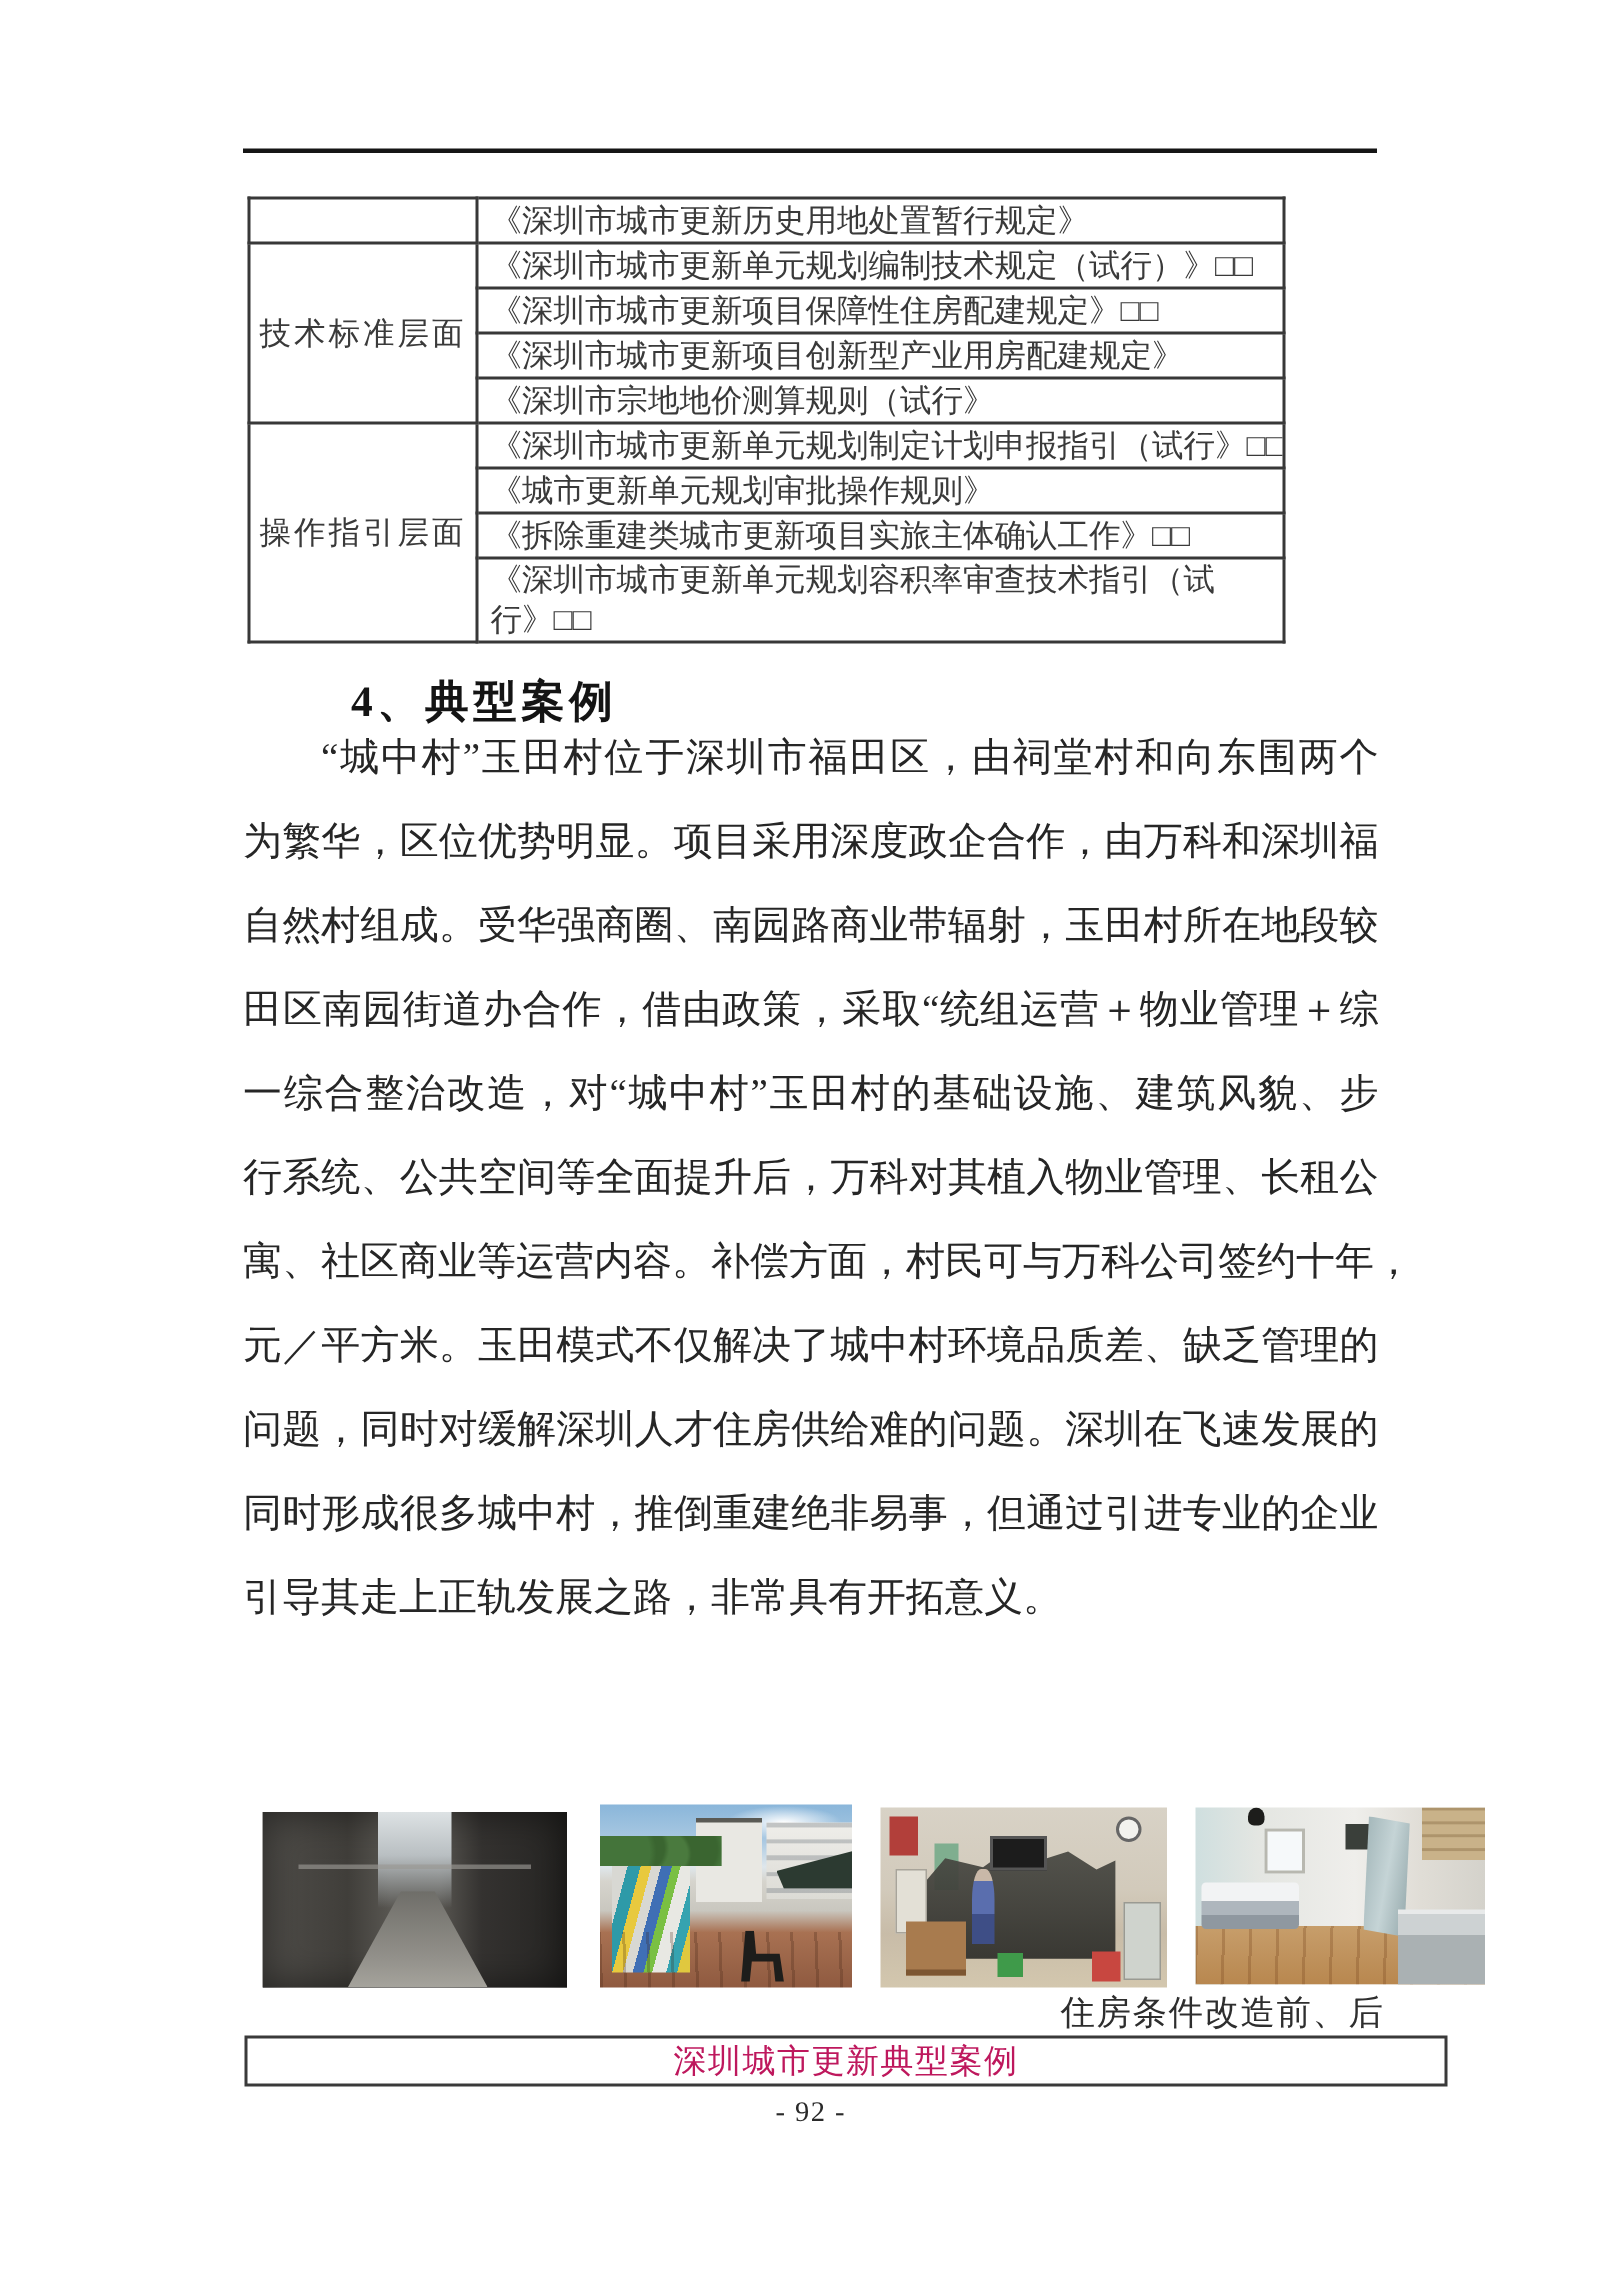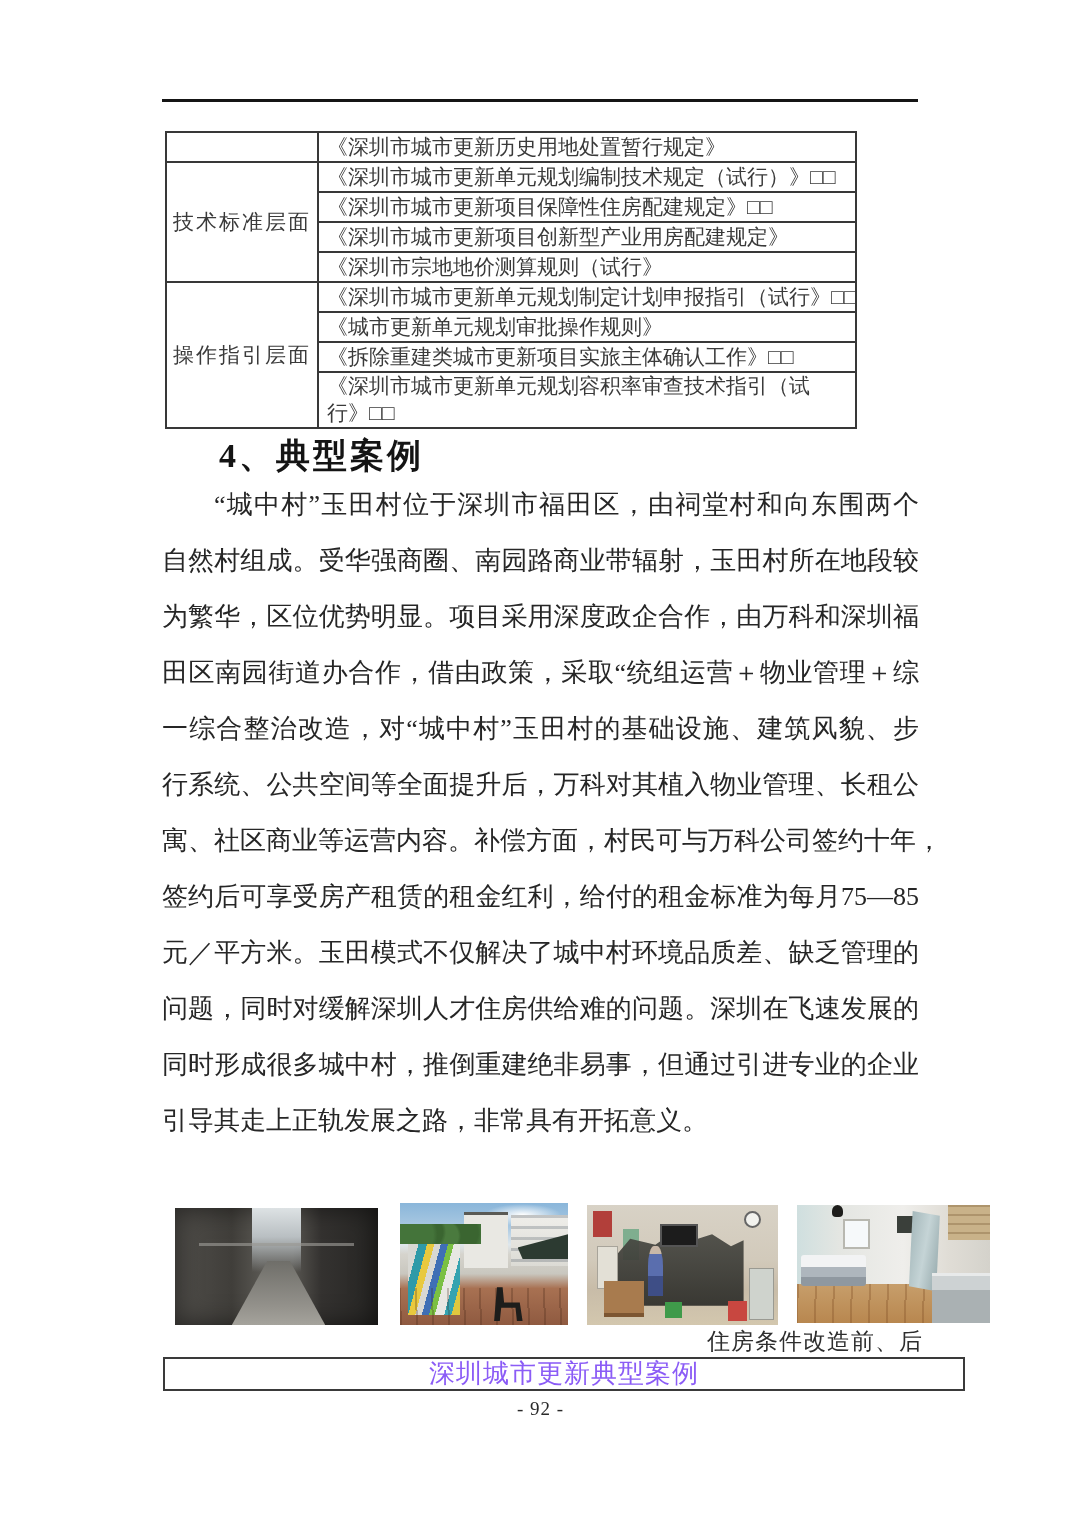--- a/index.html
+++ b/index.html
@@ -25,22 +25,22 @@
   }
   table.policy col.c1{width:152px;}
   table.policy tr{height:29px;}
   table.policy tr.tall{height:56px;}
   table.policy td.lab{text-align:center;letter-spacing:2px;padding:0 2px;}
   table.policy td.doc{padding-left:8px;}
   table.policy tr.tall td.doc{white-space:normal;line-height:27px;}
 
   
   .heading{
-    position:absolute;left:218px;top:432px;margin:1px;
-    font-size:34px;font-weight:bold;color:#141414;letter-spacing:3px;
+    position:absolute;left:218px;top:432px;margin:16px;
+    font-size:29px;font-weight:bold;color:#141414;letter-spacing:3px;
   }
 
   
   .para{position:absolute;left:162px;top:477px;width:757px;}
   .pline{
     height:56px;line-height:56px;font-size:26px;color:#262626;
     text-align:justify;text-align-last:justify;text-justify:inter-character;
     white-space:nowrap;
   }
   .pline.first{text-indent:52px;}
@@ -115,21 +115,21 @@
   
   .caption{position:absolute;top:1328px;height:28px;line-height:28px;
        font-size:23px;color:#2e2e2e;text-align:center;letter-spacing:1px;}
   .cap-left{left:220px;width:380px;}
   .cap-right{left:660px;width:310px;}
 
   .caption-box{
     position:absolute;left:163px;top:1357px;width:798px;height:30px;
     border:2px solid #3a3a3a;text-align:center;
   }
-  .caption-box span{line-height:30px;font-size:26px;color:#8b5cf6;letter-spacing:1px;}
+  .caption-box span{line-height:30px;font-size:22px;color:#be185d;letter-spacing:1px;}
 
   .page-number{
     position:absolute;left:162px;top:1398px;width:757px;
     text-align:center;font-size:19px;color:#2a2a2a;letter-spacing:1px;
   }
 </style>
 </head>
 <body>
 
 <div class="page">
@@ -172,27 +172,26 @@
       <tr class="tall">
         <td class="doc">《深圳市城市更新单元规划容积率审查技术指引（试行》□□</td>
       </tr>
     </tbody>
   </table>
 
   <h2 class="heading">4、典型案例</h2>
 
   <div class="para">
     <div class="pline first">“城中村”玉田村位于深圳市福田区，由祠堂村和向东围两个</div>
+    <div class="pline">为繁华，区位优势明显。项目采用深度政企合作，由万科和深圳福</div>
     <div class="pline">自然村组成。受华强商圈、南园路商业带辐射，玉田村所在地段较</div>
-    <div class="pline">为繁华，区位优势明显。项目采用深度政企合作，由万科和深圳福</div>
     <div class="pline">田区南园街道办合作，借由政策，采取“统组运营＋物业管理＋综</div>
     <div class="pline">一综合整治改造，对“城中村”玉田村的基础设施、建筑风貌、步</div>
     <div class="pline">行系统、公共空间等全面提升后，万科对其植入物业管理、长租公</div>
     <div class="pline">寓、社区商业等运营内容。补偿方面，村民可与万科公司签约十年，</div>
-    <div class="pline">签约后可享受房产租赁的租金红利，给付的租金标准为每月75—85</div>
     <div class="pline">元／平方米。玉田模式不仅解决了城中村环境品质差、缺乏管理的</div>
     <div class="pline">问题，同时对缓解深圳人才住房供给难的问题。深圳在飞速发展的</div>
     <div class="pline">同时形成很多城中村，推倒重建绝非易事，但通过引进专业的企业</div>
     <div class="pline last">引导其走上正轨发展之路，非常具有开拓意义。</div>
   </div>
 
   <div class="photo ph1">
     <div class="sky"></div>
     <div class="beam"></div>
     <div class="path"></div>

